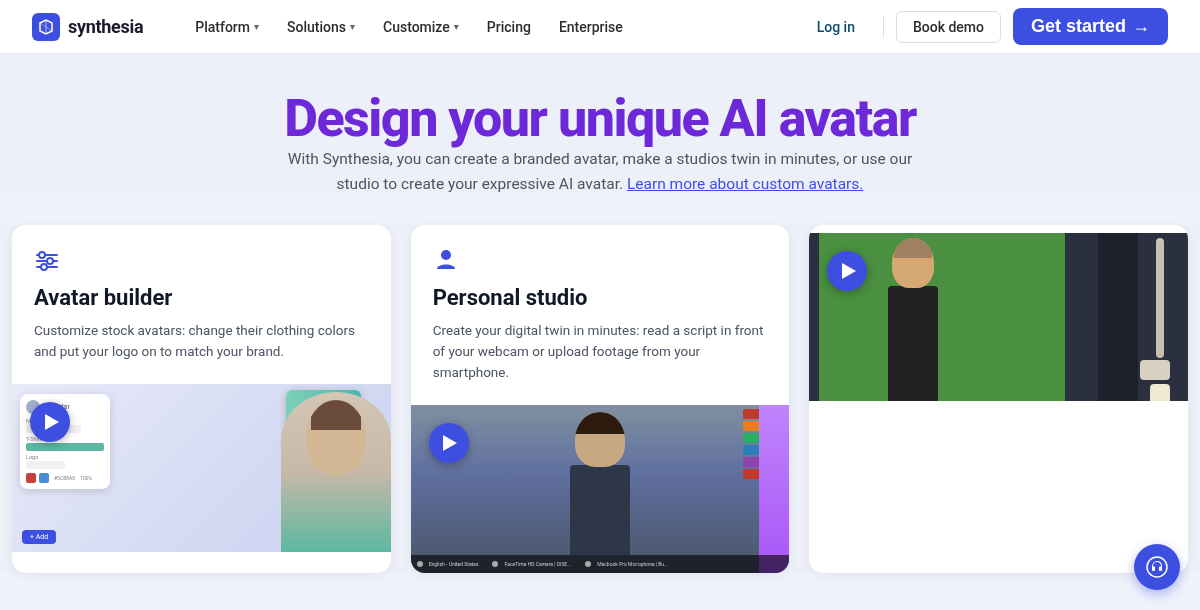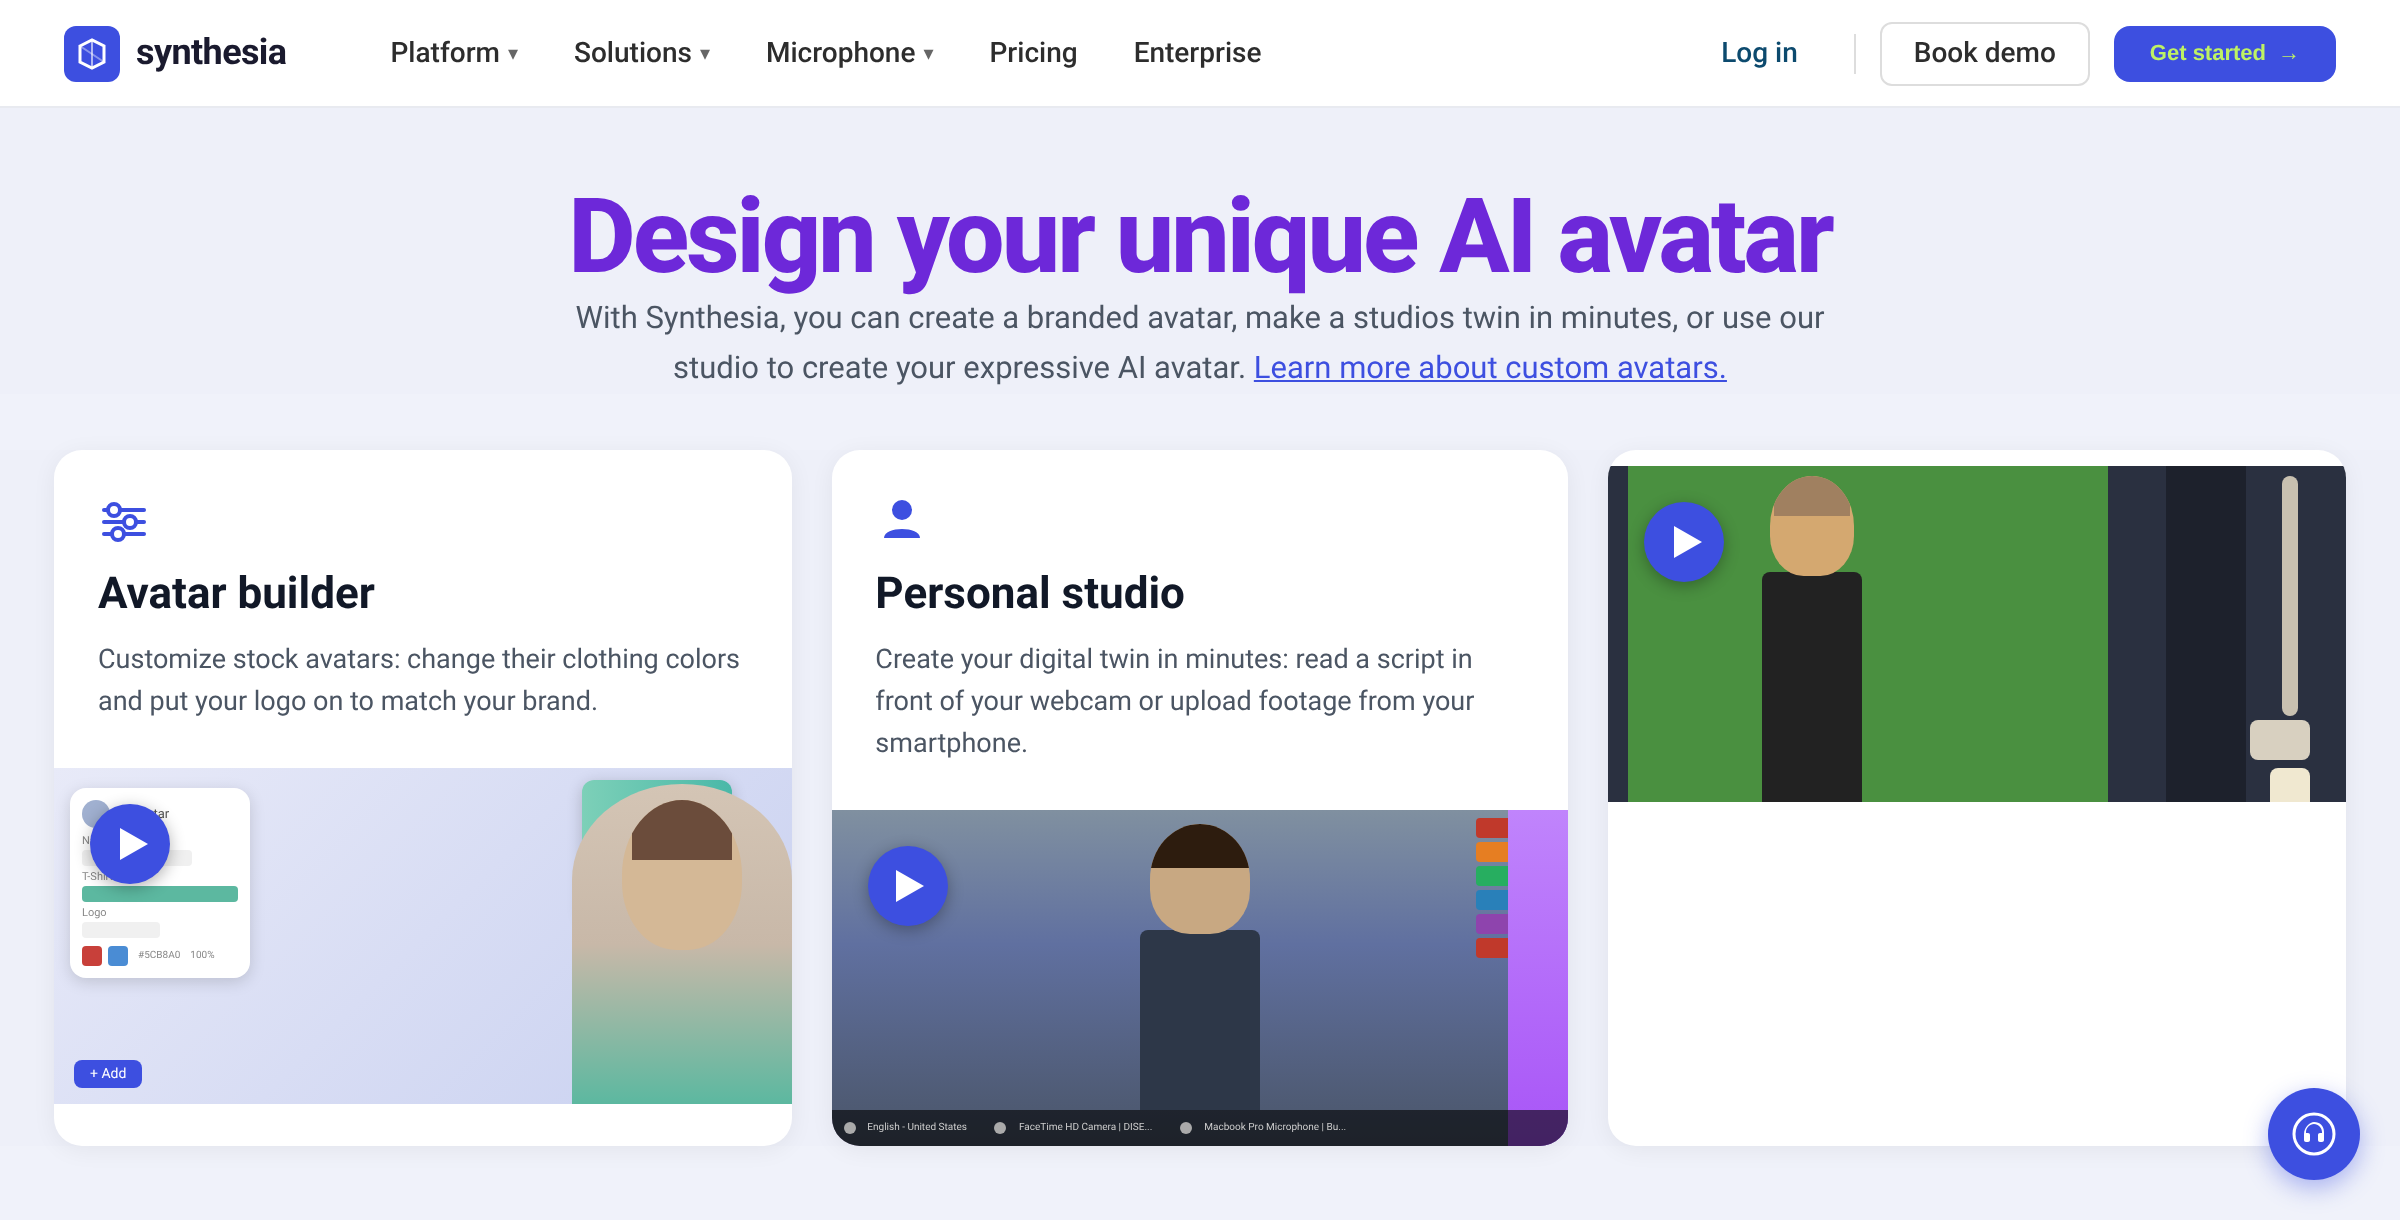--- a/index.html
+++ b/index.html
@@ -84,22 +84,22 @@
       font-size: 14px;
       color: #2d2d2d;
       font-weight: 500;
       cursor: pointer;
       border-radius: 6px;
       border: 1px solid #ddd;
     }
     .nav-cta {
       padding: 8px 18px;
       background: #3d4fe0;
-      color: #bef264;
-      font-size: 11px;
+      color: #ffffff;
+      font-size: 18px;
       font-weight: 600;
       border-radius: 8px;
       cursor: pointer;
       display: flex;
       align-items: center;
       gap: 6px;
       border: none;
       margin-left: 4px;
     }
 
@@ -126,21 +126,21 @@
     .hero-sub a {
       color: #3d4fe0;
       text-decoration: underline;
       cursor: pointer;
     }
 
     
     .cards-row {
       display: flex;
       gap: 20px;
-      padding: 0 27px;
+      padding: 0 12px;
       margin-top: 0;
       background: #eef0f9;
     }
     .card {
       flex: 1;
       background: #fff;
       border-radius: 14px;
       overflow: hidden;
       box-shadow: 0 2px 12px rgba(0,0,0,0.06);
     }
@@ -395,21 +395,21 @@
   <div class="nav-links">
     <div class="nav-item">
       <span>Platform</span>
       <span class="nav-chevron">▾</span>
     </div>
     <div class="nav-item">
       <span>Solutions</span>
       <span class="nav-chevron">▾</span>
     </div>
     <div class="nav-item">
-      <span>Microphone</span>
+      <span>Customize</span>
       <span class="nav-chevron">▾</span>
     </div>
     <div class="nav-item">
       <span>Pricing</span>
     </div>
     <div class="nav-item">
       <span>Enterprise</span>
     </div>
   </div>
   <div class="nav-right">

